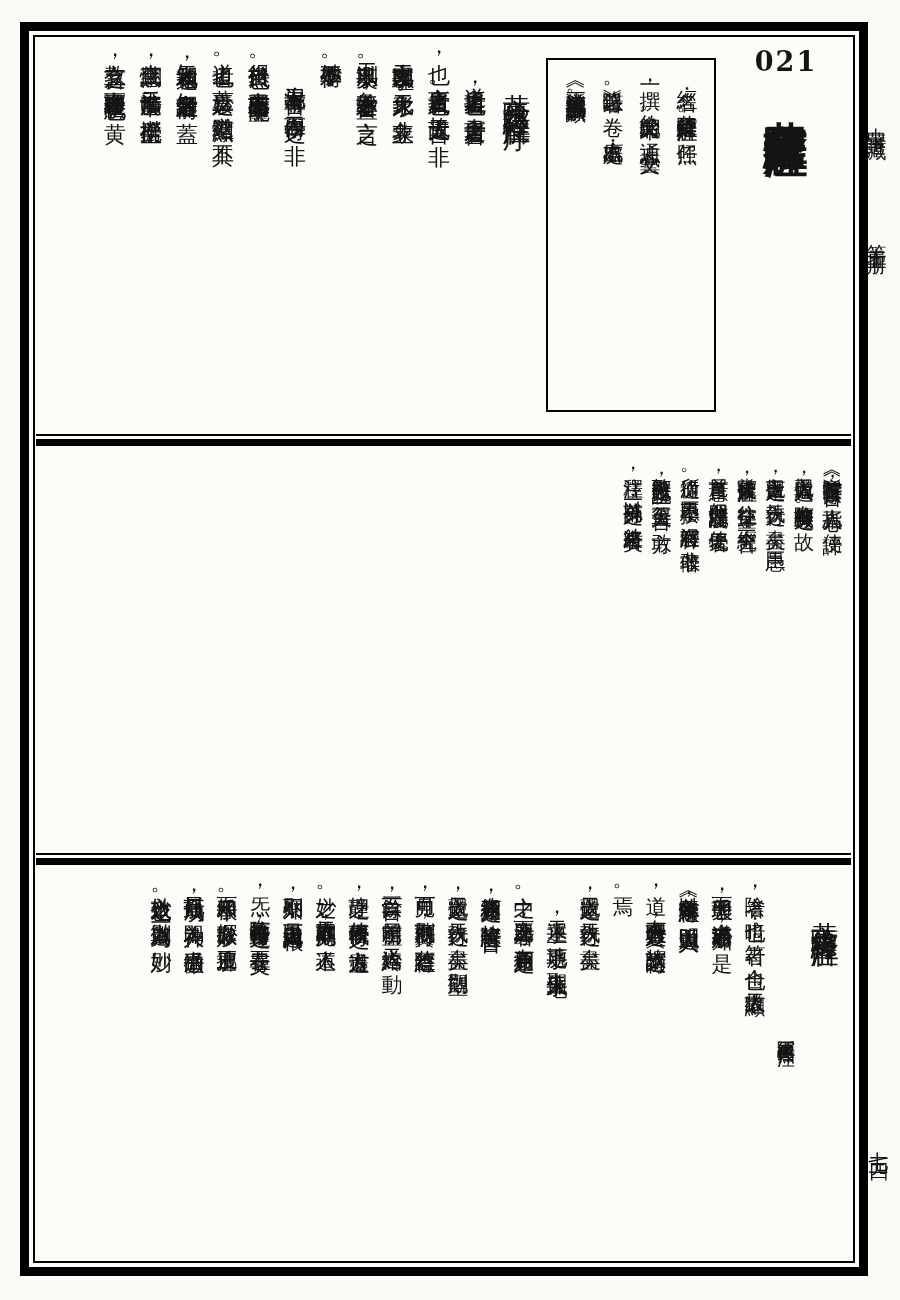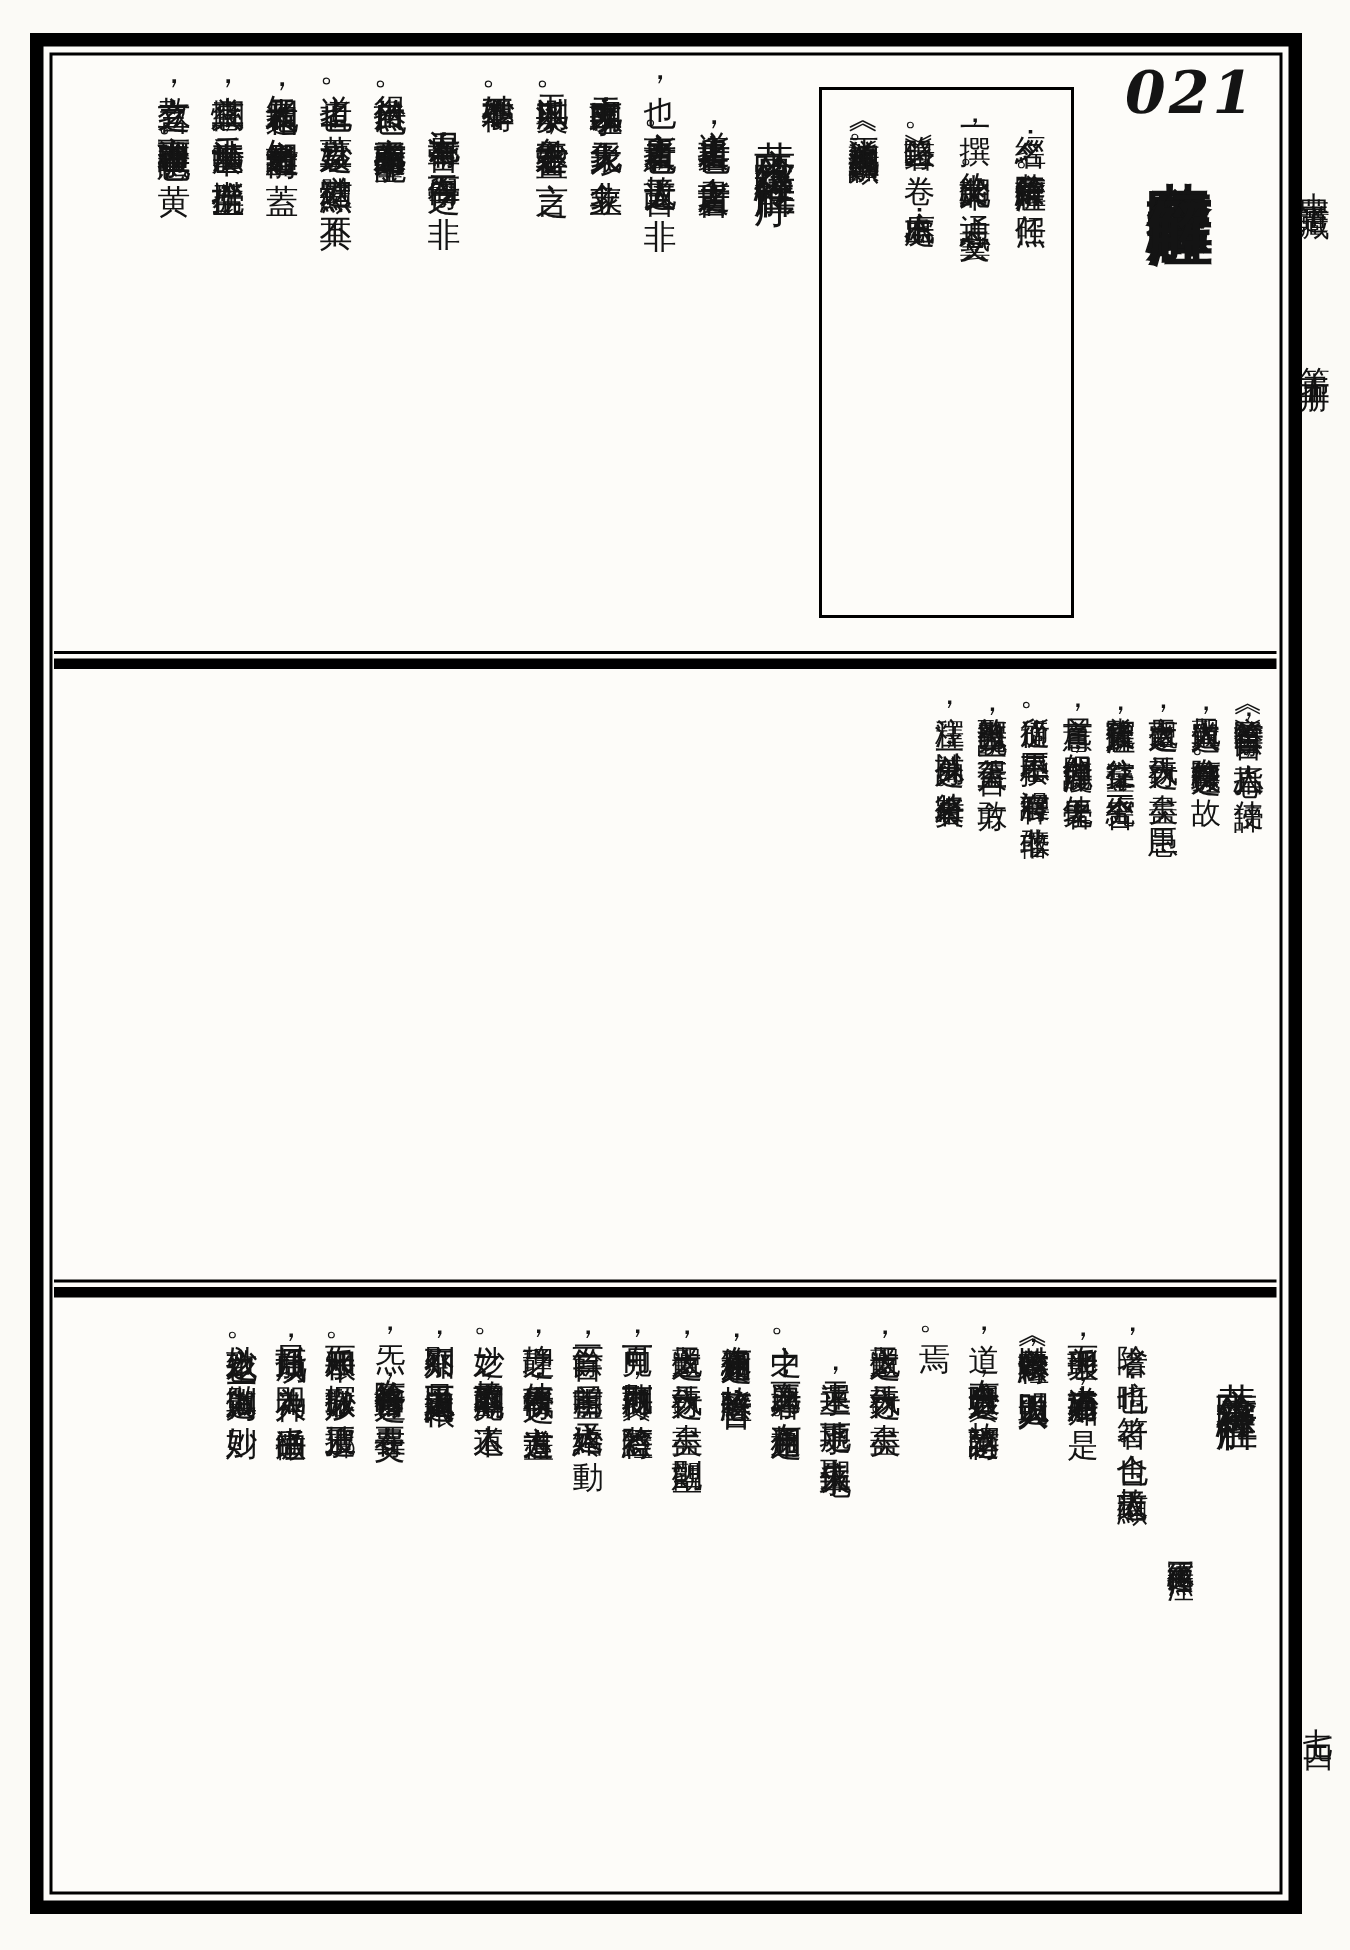--- a/index.html
+++ b/index.html
@@ -16,21 +16,21 @@
     border:2px solid #000;box-sizing:border-box;}
   #content{position:absolute;left:36px;top:38px;width:815px;height:1222px;}
   
   .margin-text{position:absolute;writing-mode:vertical-rl;font-size:20px;
     letter-spacing:4px;color:#111;}
   #series-title{left:864px;top:112px;}
   #volume-label{left:864px;top:228px;}
   #folio-number{left:866px;top:1136px;letter-spacing:6px;}
   
   #header-col{position:absolute;left:714px;top:4px;width:72px;height:390px;text-align:center;}
-  .header-number{font-size:39px;line-height:40px;font-weight:bold;letter-spacing:2px;font-style:italic;}
+  .header-number{font-size:27px;line-height:40px;font-weight:bold;letter-spacing:2px;}
   .header-title{writing-mode:vertical-rl;margin:4px auto 0;font-size:44px;
     font-weight:bold;line-height:66px;letter-spacing:2px;}
   
   #colophon-box{position:absolute;left:510px;top:20px;width:170px;height:354px;
     border:2px solid #000;box-sizing:border-box;}
   #colophon-inner{width:100%;height:100%;box-sizing:border-box;padding:14px 9px;
     font-size:21px;line-height:37px;letter-spacing:1px;}
   
   #r1-text{position:absolute;left:0;top:0;width:503px;height:396px;box-sizing:border-box;
     padding:8px 0;}

